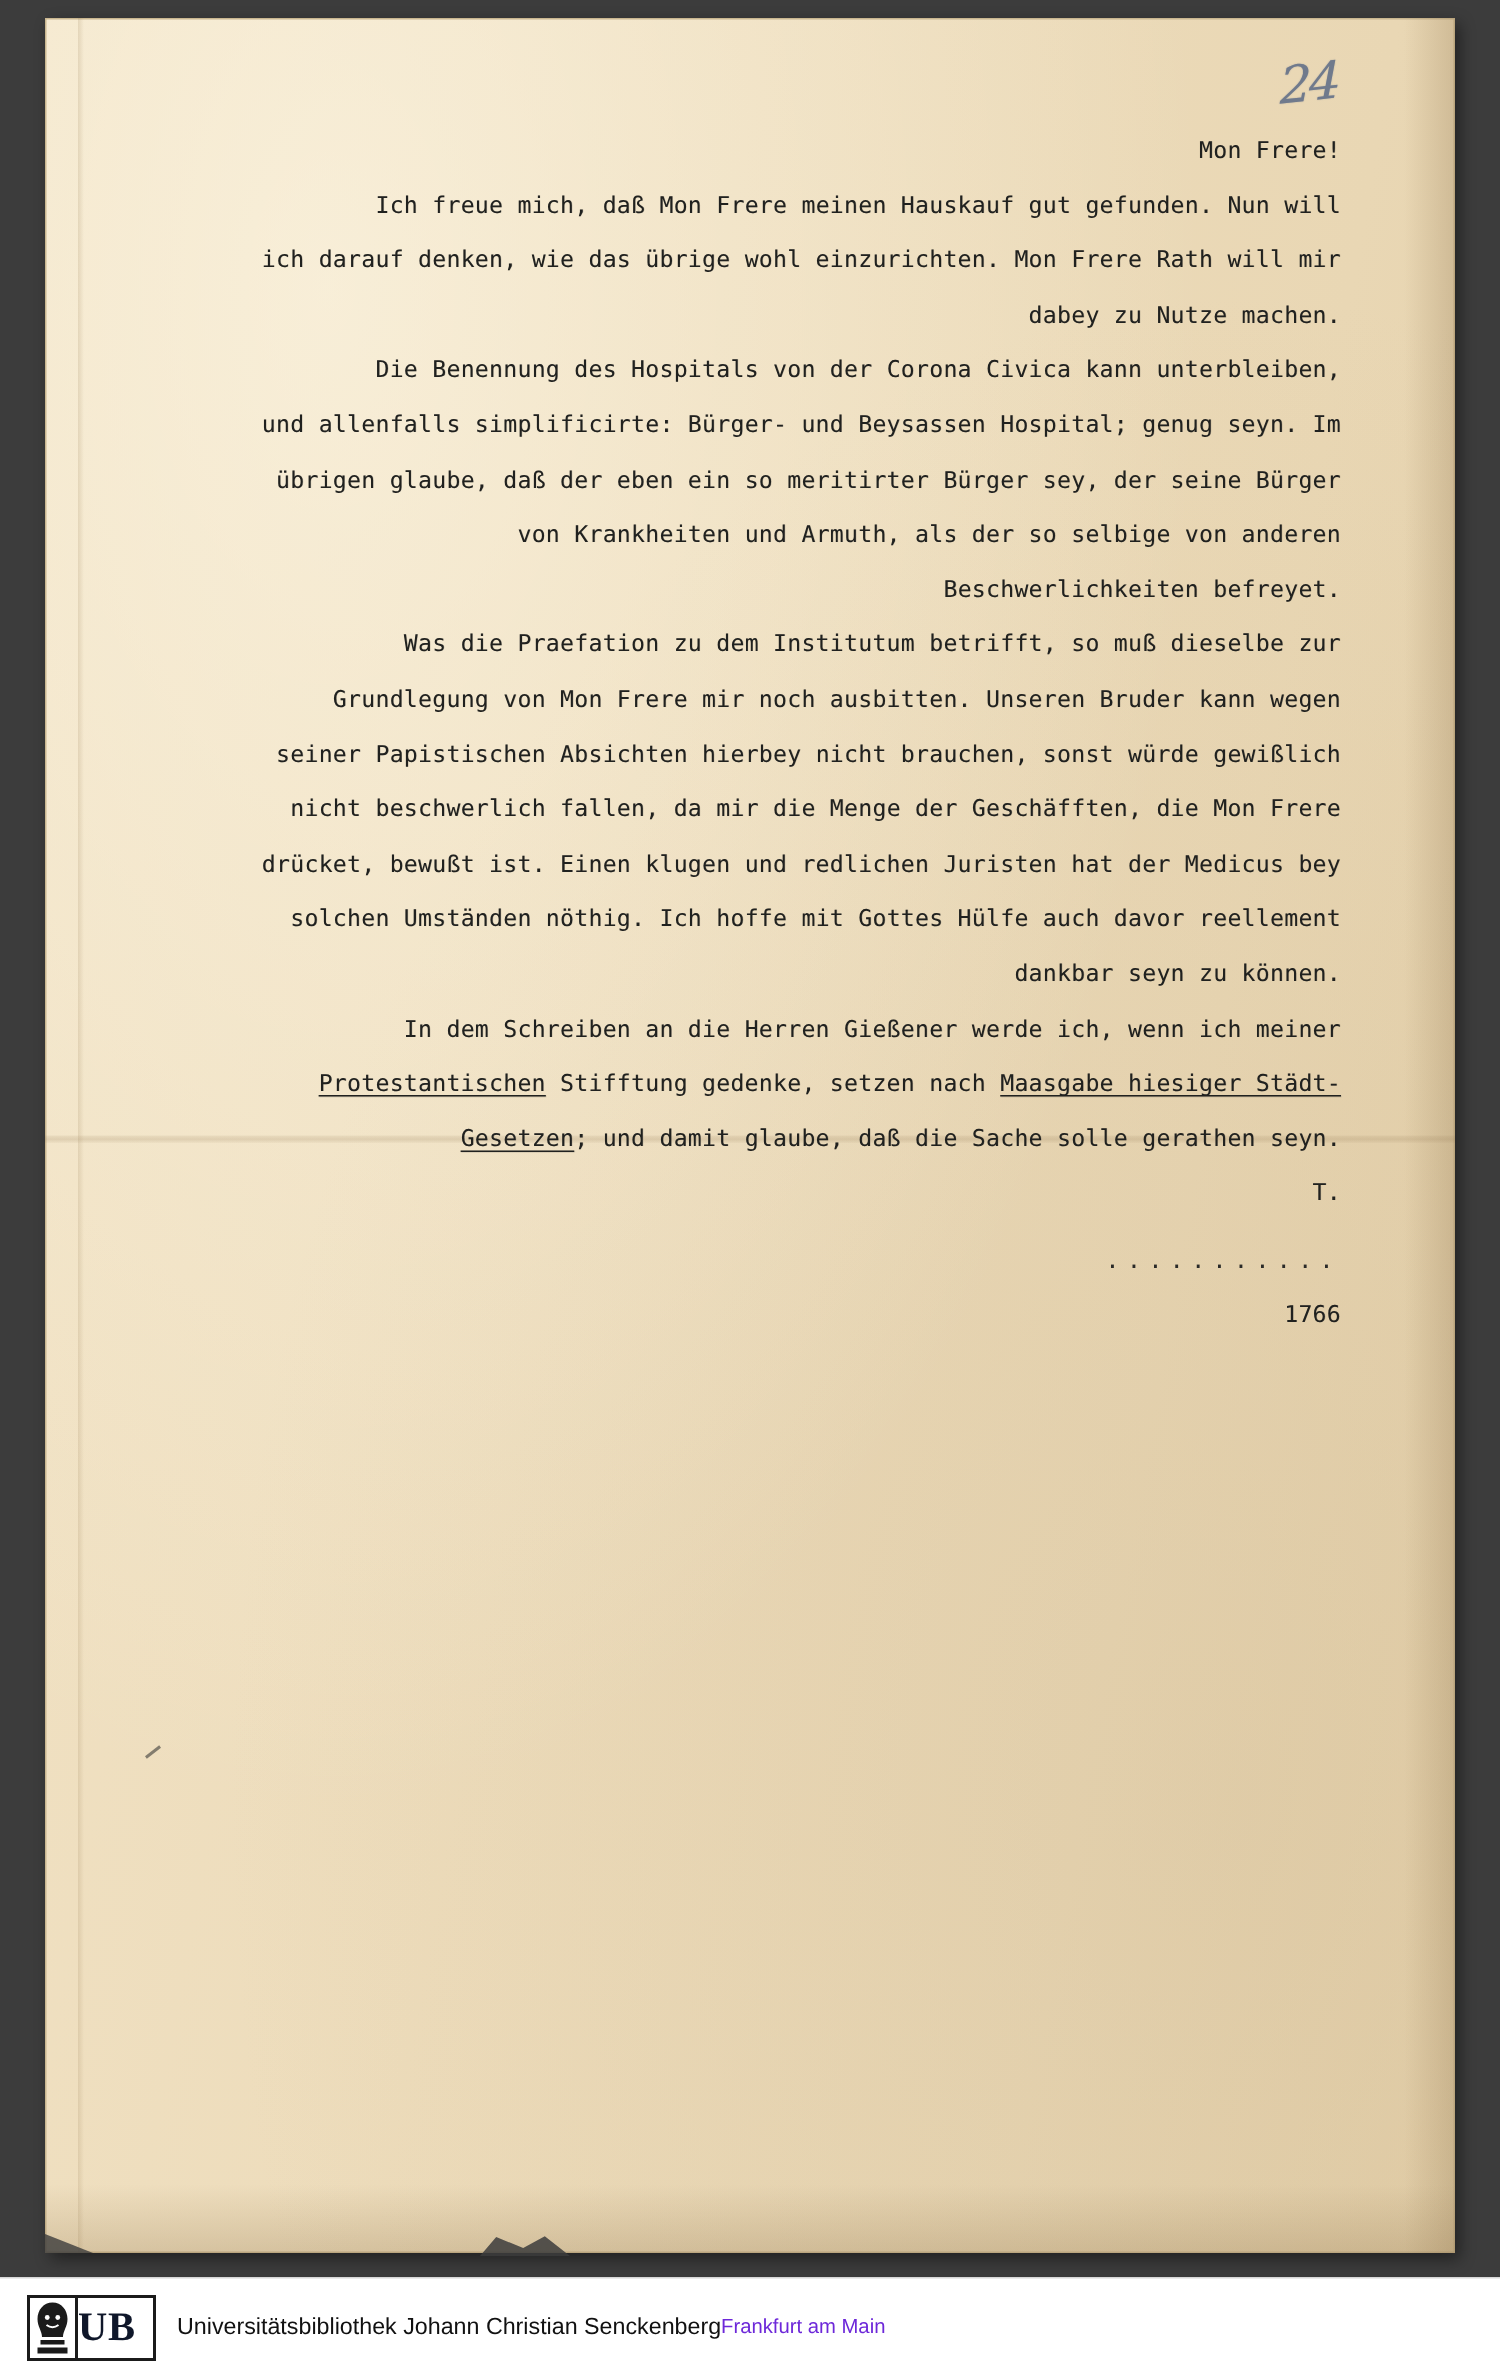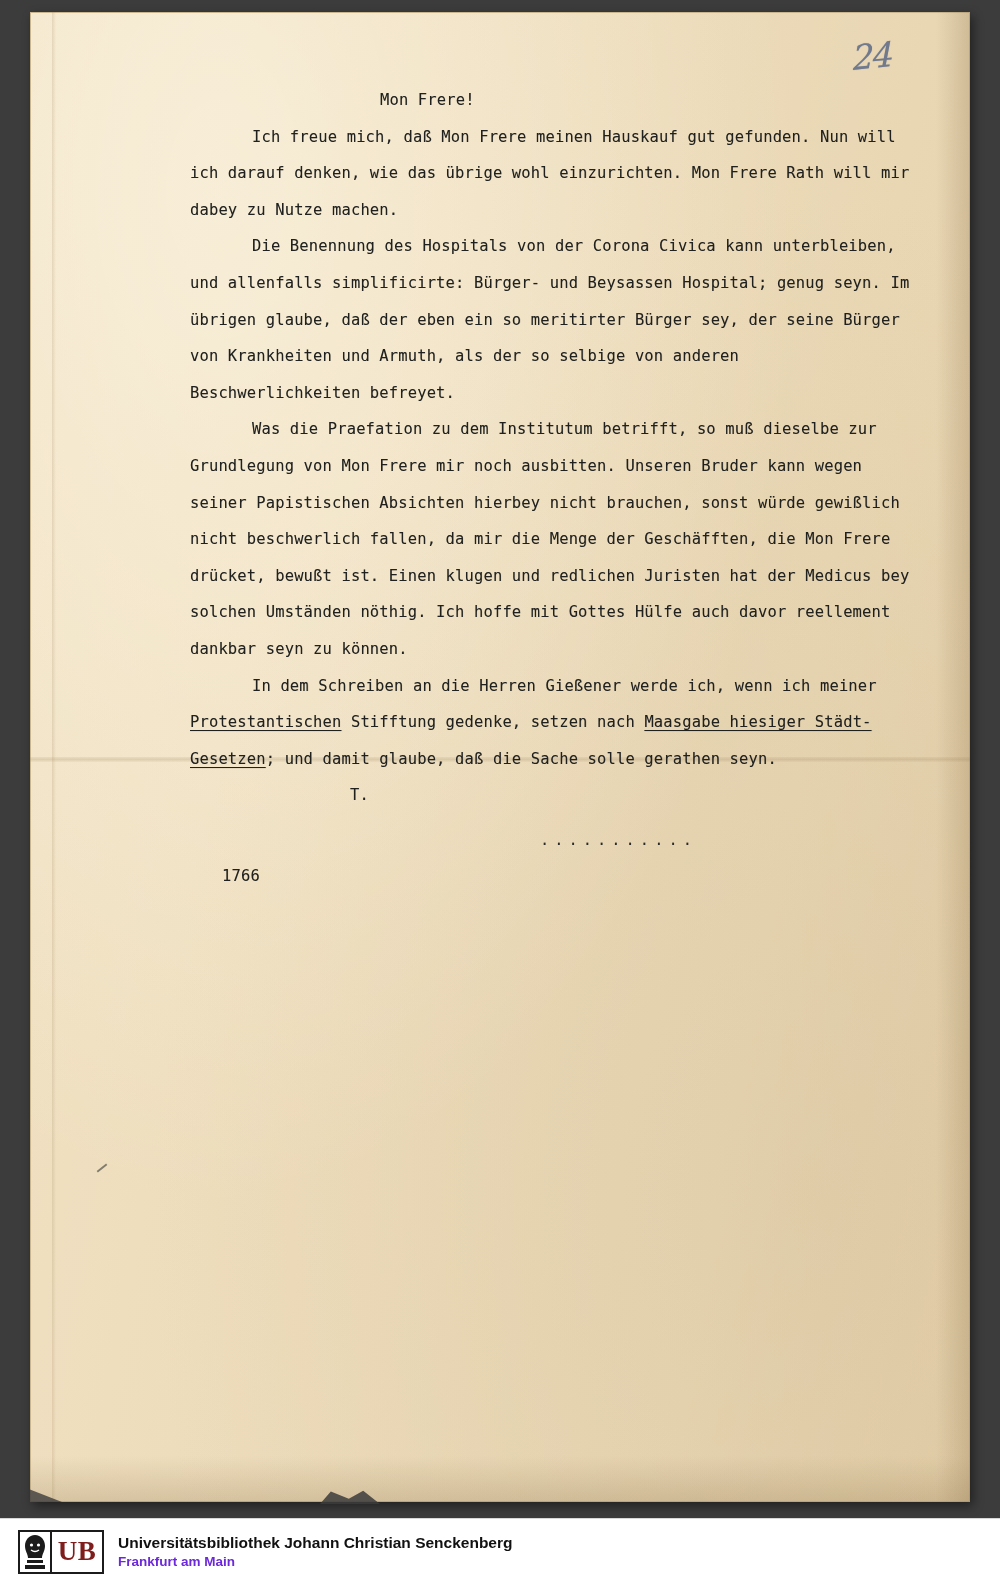--- a/index.html
+++ b/index.html
@@ -84,28 +84,29 @@
     color: #5b6a86;
     transform: rotate(-6deg) skewX(-6deg);
     letter-spacing: -2px;
     opacity: 0.85;
     text-shadow: 0 0 1px rgba(90,105,130,0.5);
   }
 
   
   #letter {
     position: absolute;
-    left: 160px;
+    left: 144px;
     top: 70px;
     width: 720px;
     font-family: "DejaVu Sans Mono", monospace;
     font-size: 15.4px;
     line-height: 36.6px;
     color: #20211f;
     letter-spacing: 0.2px;
+    text-align: right;
   }
   #letter .salutation {
     margin: 0 0 0 190px;
     white-space: pre;
   }
   #letter p.para {
     margin: 0;
     text-indent: 62px;
     white-space: pre-wrap;
   }
@@ -172,33 +173,31 @@
   #footer .logo .crest {
     width: 30px; height: 40px;
     position: relative;
     border-right: 2px solid #1b1b1b;
     display: flex; align-items: center; justify-content: center;
     overflow: hidden;
   }
   #footer .logo .crest svg { display: block; }
   #footer .logo .ub {
     flex: 1;
-    text-align: center;
     font-family: "Liberation Serif", serif;
     font-weight: bold;
     font-size: 27px;
-    color: #7f1d1d;
+    color: #0f172a;
     letter-spacing: 0.5px;
   }
   #footer .lines {
     display: flex;
-    flex-direction: column;
+    flex-direction: row;
     justify-content: center;
     line-height: 1.28;
-    font-weight: bold;
   }
   #footer .lines .l1 {
     font-size: 15.5px;
     color: #111;
     font-family: "Liberation Sans", sans-serif;
   }
   #footer .lines .l2 {
     font-size: 13.5px;
     color: #6d28d9;
     font-family: "Liberation Sans", sans-serif;

